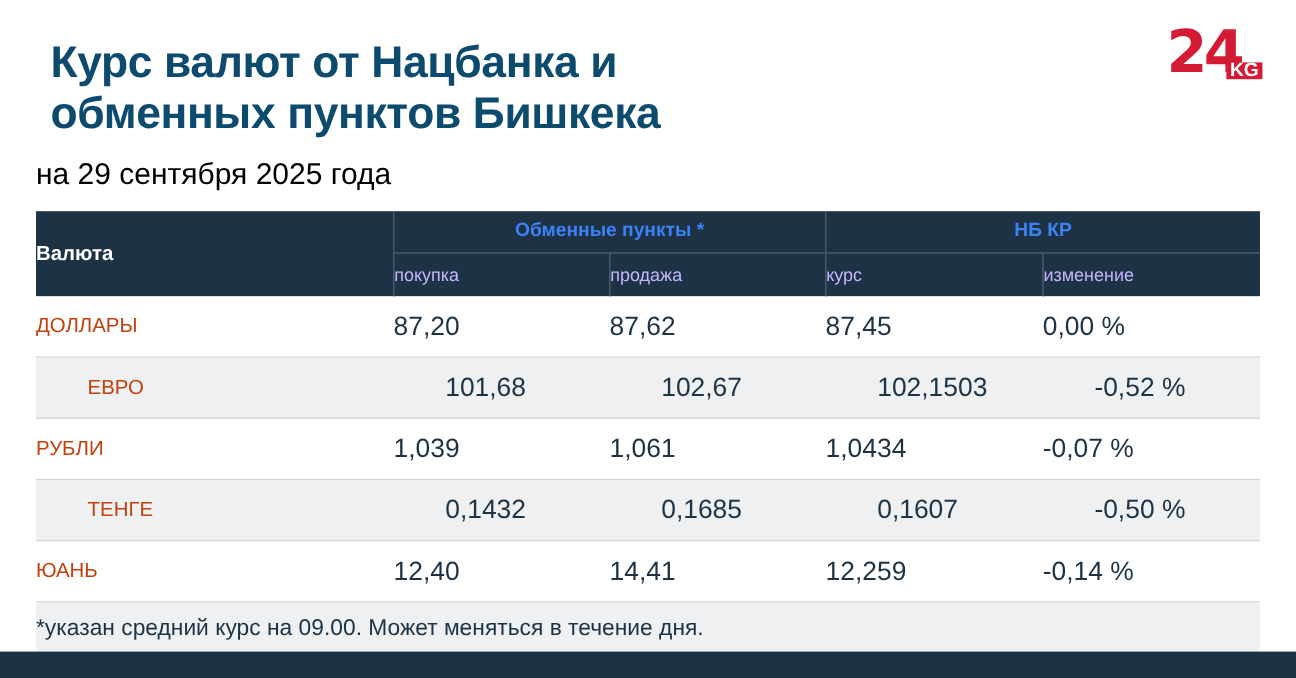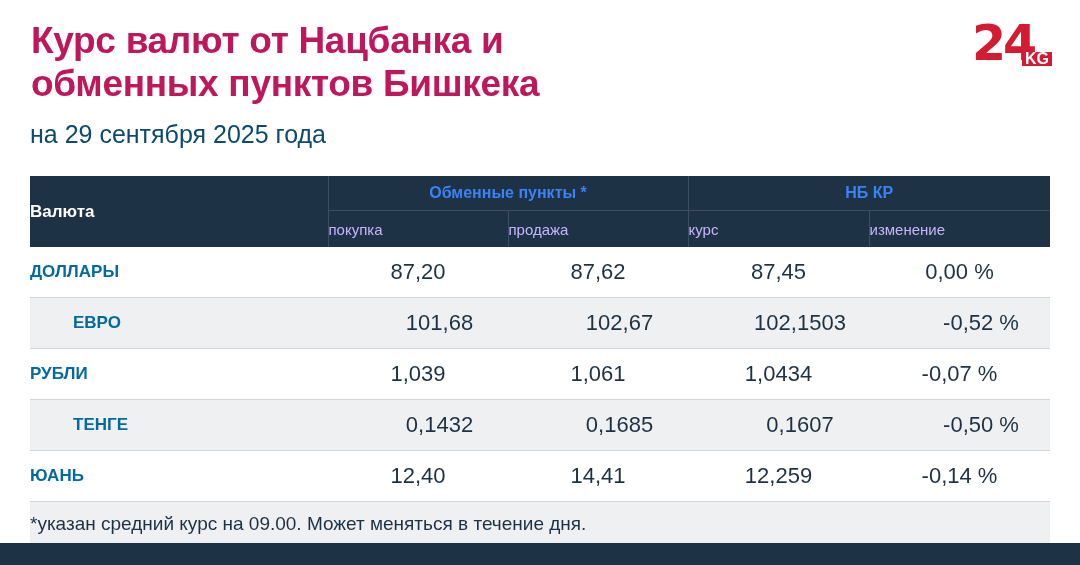--- a/index.html
+++ b/index.html
@@ -24,31 +24,31 @@
   .header {
     position: absolute;
     top: 18px;
     left: 30px;
     right: 30px;
     height: 130px;
   }
   .title {
     font-size: 37px;
     font-weight: bold;
-    color: #be185d;
+    color: #0c4a6e;
     line-height: 1.17;
     letter-spacing: -0.3px;
-    margin: 1px;
+    margin: 12px;
     max-width: 700px;
     white-space: pre-line;
   }
   .subtitle {
     margin: 14px 0 0 0;
     font-size: 25px;
-    color: #0c4a6e;
+    color: #000000;
     font-weight: normal;
   }
   .logo {
     position: absolute;
     top: 16px;
     right: 30px;
     width: 78px;
     height: 56px;
   }
   .logo-24 {
@@ -112,31 +112,31 @@
     height: 36px;
     vertical-align: middle;
     border-left: 1px solid #3b4f60;
     border-top: 1px solid #3b4f60;
   }
   .col-buy, .col-sell, .col-rate, .col-change {
     width: 180px;
   }
   td.cur-name {
     font-size: 17px;
-    font-weight: bold;
-    color: #0369a1;
+    font-weight: normal;
+    color: #c2410c;
     text-align: left;
     padding-left: 22px;
     height: 50px;
     vertical-align: middle;
   }
   td.num {
     font-size: 22px;
     color: #1d3244;
-    text-align: center;
+    text-align: left;
     height: 50px;
     vertical-align: middle;
   }
   tr.row-odd td {
     background: #ffffff;
   }
   tr.row-even td {
     background: #eef0f1;
     padding-left: 43px;
   }

